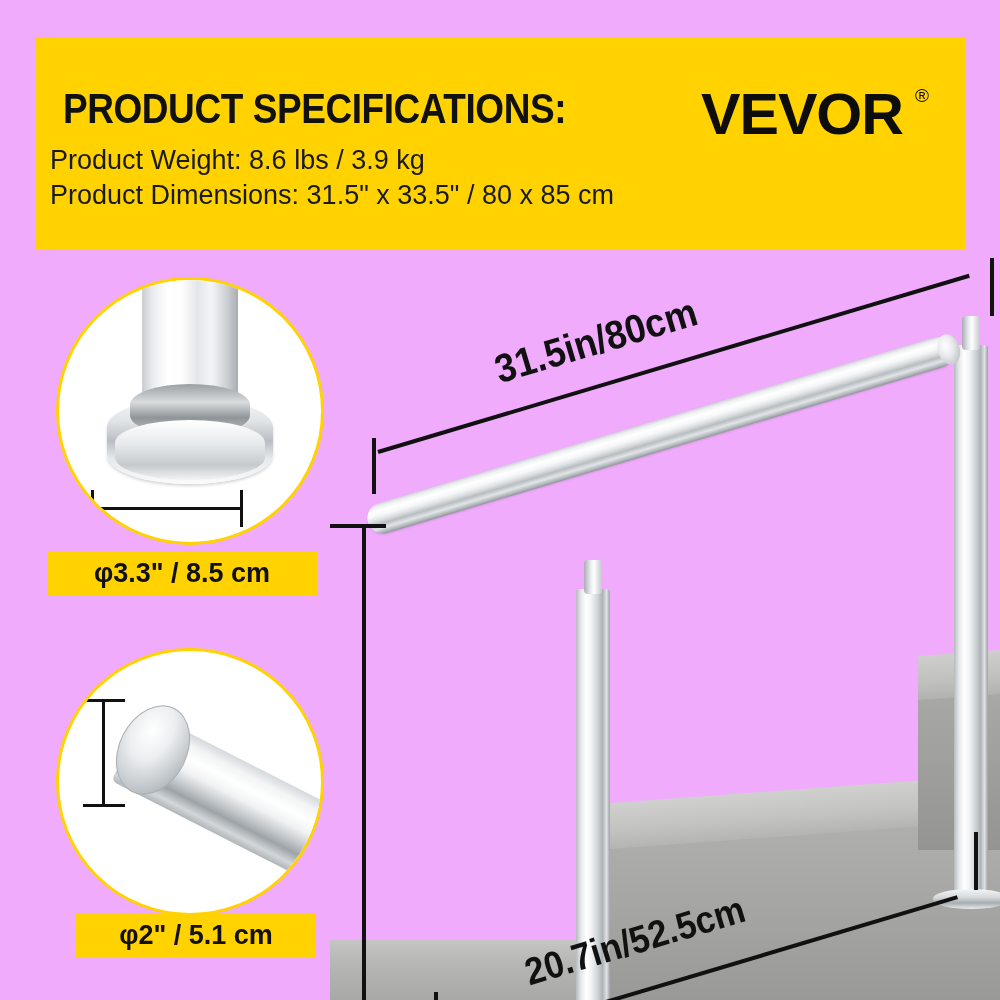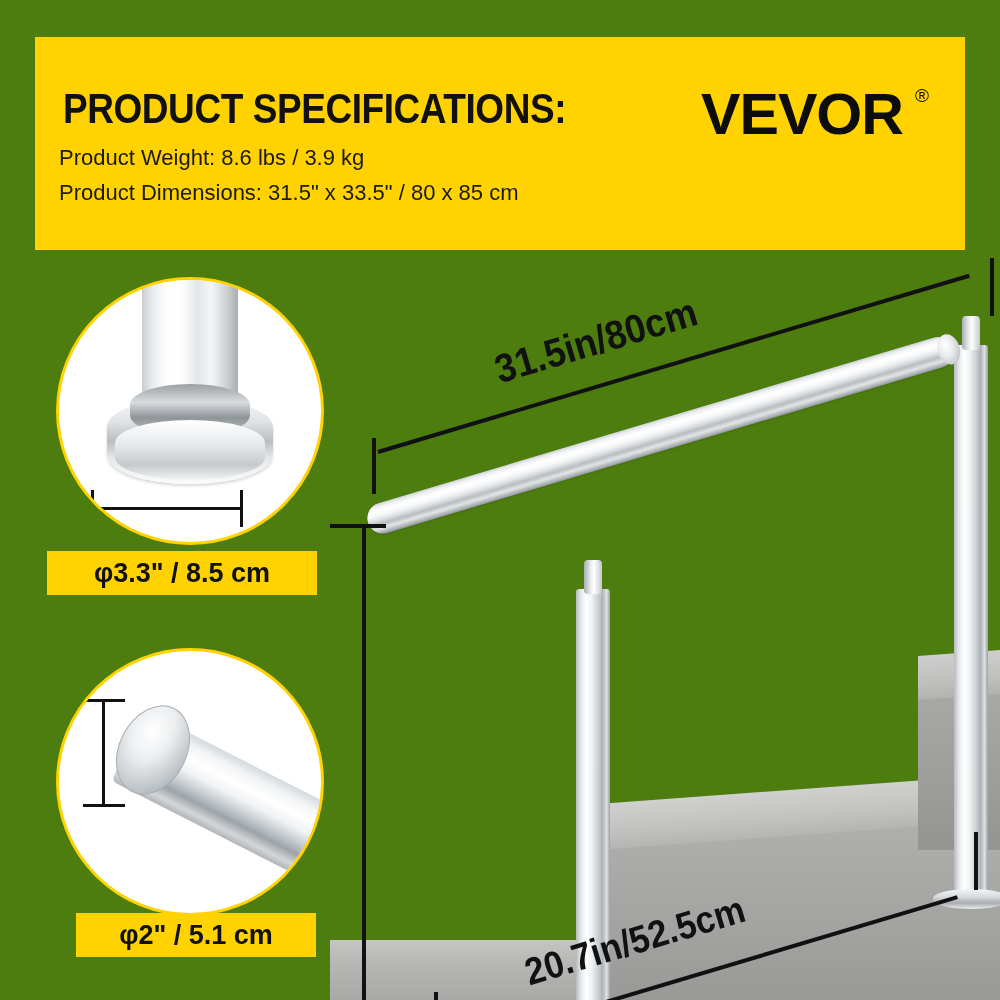--- a/index.html
+++ b/index.html
@@ -3,38 +3,38 @@
 <meta charset="utf-8">
 <style>
   html,body{margin:0;padding:0;}
   body{
     width:1000px;height:1000px;
     background:#ffffff;
     font-family:"Liberation Sans", sans-serif;
     overflow:hidden;
     position:relative;
   }
-  #page{position:absolute;inset:0;width:1000px;height:1000px;overflow:hidden;background:#4d7c0f;}
+  #page{position:absolute;inset:0;width:1000px;height:1000px;overflow:hidden;background:#f0abfc;}
 
   
   .header-banner{
     position:absolute;left:35px;top:37px;width:930px;height:213px;
     background:#FFD200;
   }
   .header-title{
     position:absolute;left:28px;top:50px;
     font-size:43px;line-height:1;
     font-weight:700;letter-spacing:-0.5px;
     color:#111111;
     transform:scaleX(0.86);transform-origin:left center;
     white-space:nowrap;
   }
   .header-line{
-    position:absolute;left:24px;
-    font-size:22px;line-height:1;
+    position:absolute;left:15px;
+    font-size:27px;line-height:1;
     color:#1a1a1a;font-weight:400;
     white-space:nowrap;
   }
   .header-line.l1{top:110px;}
   .header-line.l2{top:145px;}
 
   .brand-logo{
     position:absolute;right:62px;top:48px;
     font-size:58px;line-height:1;font-weight:700;
     color:#0d0d0d;letter-spacing:-1px;

